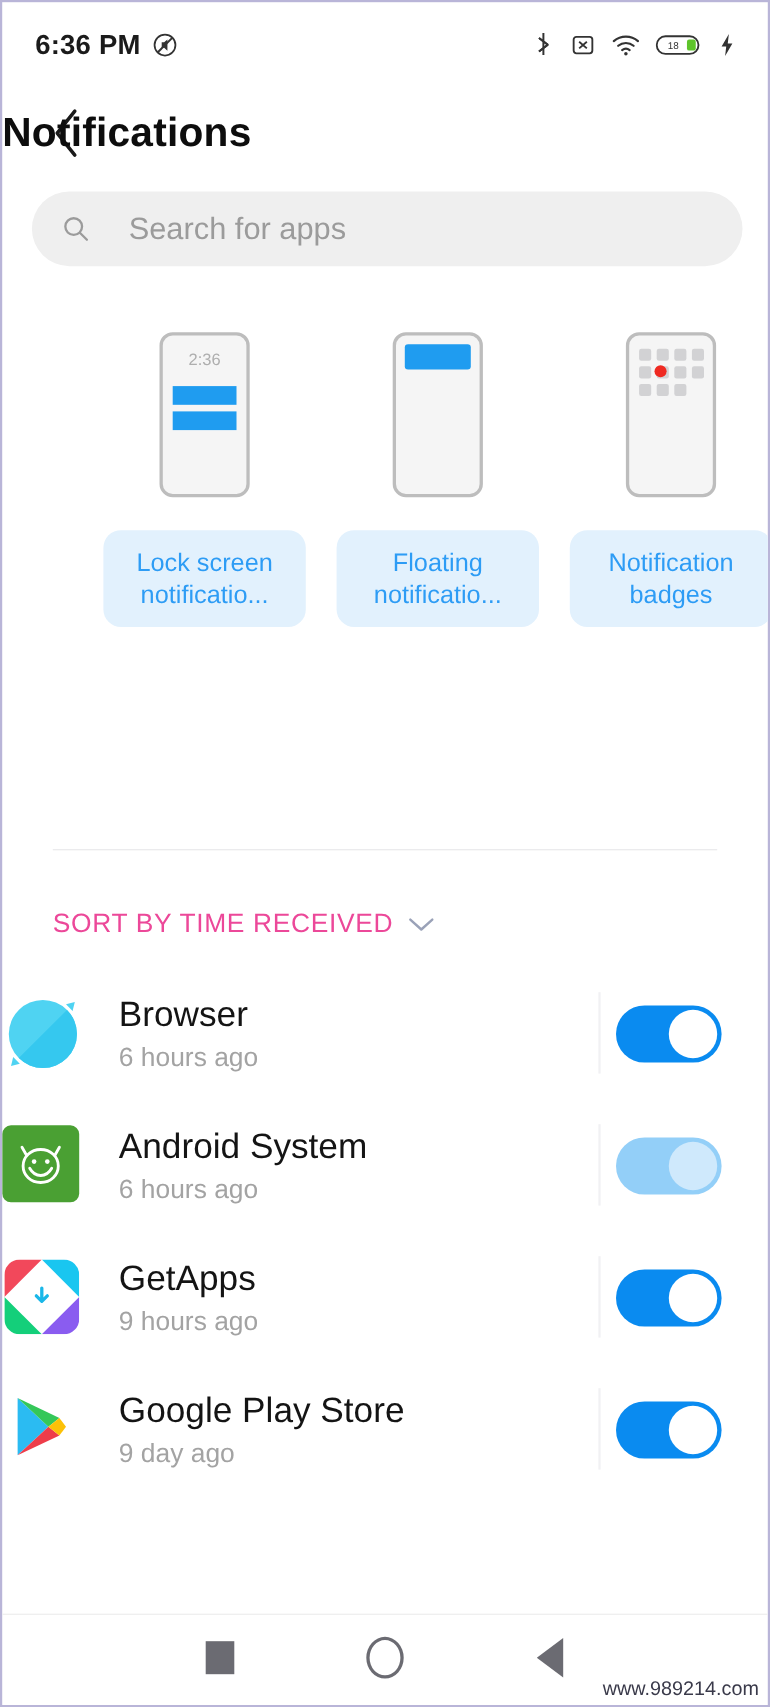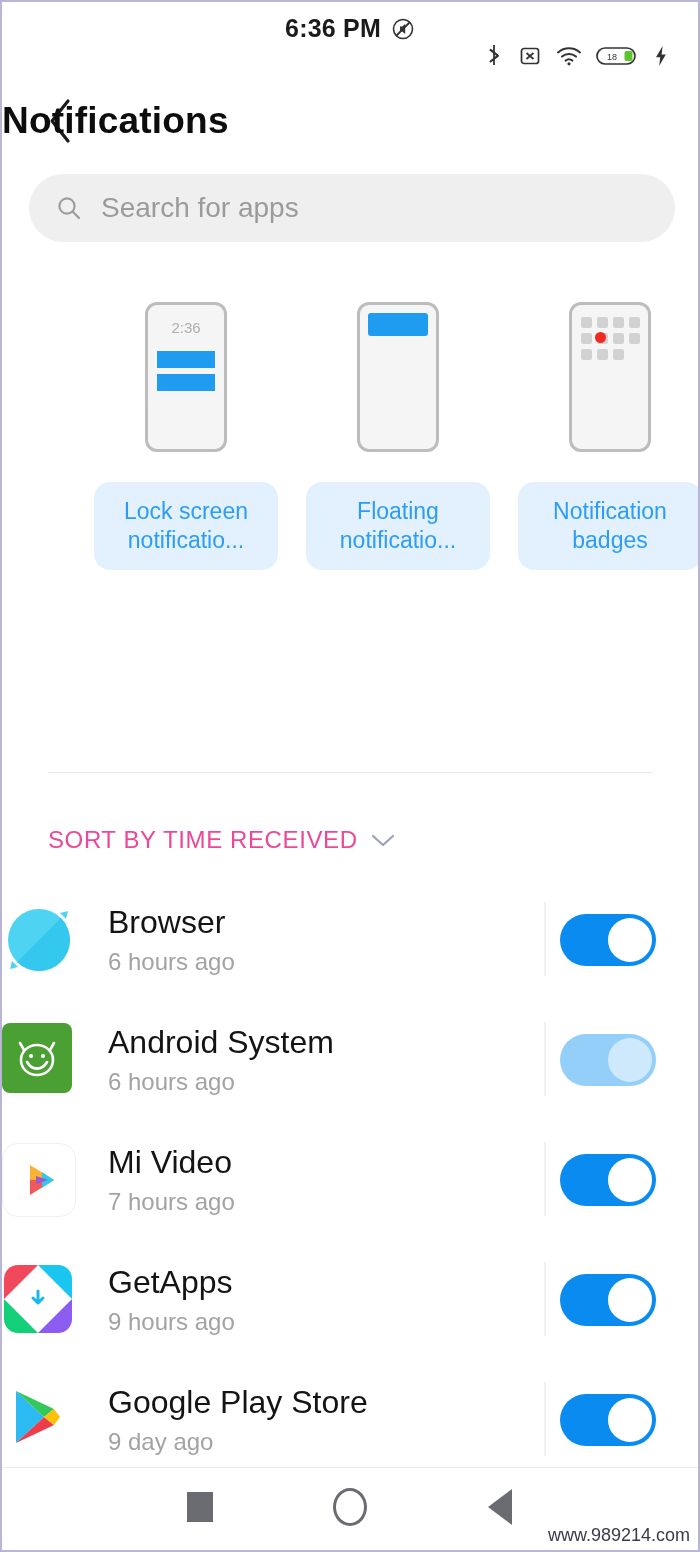--- a/index.html
+++ b/index.html
@@ -12,25 +12,24 @@
   #phone {
     position: relative;
     width: 700px; height: 1552px;
     background: #ffffff;
     border: 2px solid #b9b5d8;
     overflow: hidden;
   }
 
   
   .statusbar {
-    position: absolute; top: 12px; left: 0;
+    position: absolute; top: 0; left: 0;
     width: 100%; height: 78px;
     display: flex; align-items: center;
     padding: 0 30px;
-    flex-direction: column;
   }
   .sb-left { display: flex; align-items: center; gap: 10px; }
   .sb-time { font-size: 25px; font-weight: bold; color: #1b1b1b; letter-spacing: .2px; }
   .sb-right { margin-left: auto; display: flex; align-items: center; gap: 14px; }
   .icon-svg { display: block; }
 
   
   .titlebar {
     position: absolute; top: 80px; left: 0;
     width: 100%; height: 78px;
@@ -48,21 +47,21 @@
   }
 
   
   .searchbar {
     position: absolute; top: 172px; left: 27px;
     width: 646px; height: 68px;
     background: #efefef; border-radius: 34px;
     display: flex; align-items: center;
     padding-left: 26px; gap: 18px;
   }
-  .search-placeholder { font-size: 28px; color: #9b9b9b; }
+  .search-placeholder { font-size: 28px; color: #9b9b9b; margin-left: 16px; }
 
   
   .cards {
     position: absolute; top: 300px; left: 0;
     width: 100%;
     display: flex; justify-content: center; gap: 28px; margin-left: 48px;
   }
   .card { width: 184px; display: flex; flex-direction: column; align-items: center; }
   .phone-illu {
     width: 82px; height: 150px;
@@ -343,40 +342,20 @@
       <div class="app-text">
         <span class="app-name">Android System</span>
         <span class="app-time">6 hours ago</span>
       </div>
       <div class="row-sep"></div>
       <div class="toggle disabled">
           <div class="knob"></div>
         </div>
     </div>
 
-    <div class="app-row">
-      <div class="app-icon">
-        <div class="ic-mivideo">
-          <svg class="icon-svg" width="46" height="46" viewBox="0 0 46 46">
-            <path d="M14 8 L38 23 L14 23 Z" fill="#f9b233"></path>
-            <path d="M14 23 L38 23 L14 38 Z" fill="#f05a5a"></path>
-            <path d="M26 15 L38 23 L26 31 Z" fill="#35c8ef"></path>
-            <path d="M20 19 L32 23 L20 27 Z" fill="#9b59d0"></path>
-          </svg>
-        </div>
-      </div>
-      <div class="app-text">
-        <span class="app-name">Mi Video</span>
-        <span class="app-time">7 hours ago</span>
-      </div>
-      <div class="row-sep"></div>
-      <div class="toggle">
-          <div class="knob"></div>
-        </div>
-    </div>
 
     <div class="app-row">
       <div class="app-icon">
         <svg class="icon-svg" width="72" height="72" viewBox="0 0 72 72">
           <defs>
               <clipPath id="gaclip">
                 <rect x="2" y="2" width="68" height="68" rx="14"></rect>
               </clipPath>
             </defs>
           <g clip-path="url(#gaclip)">

